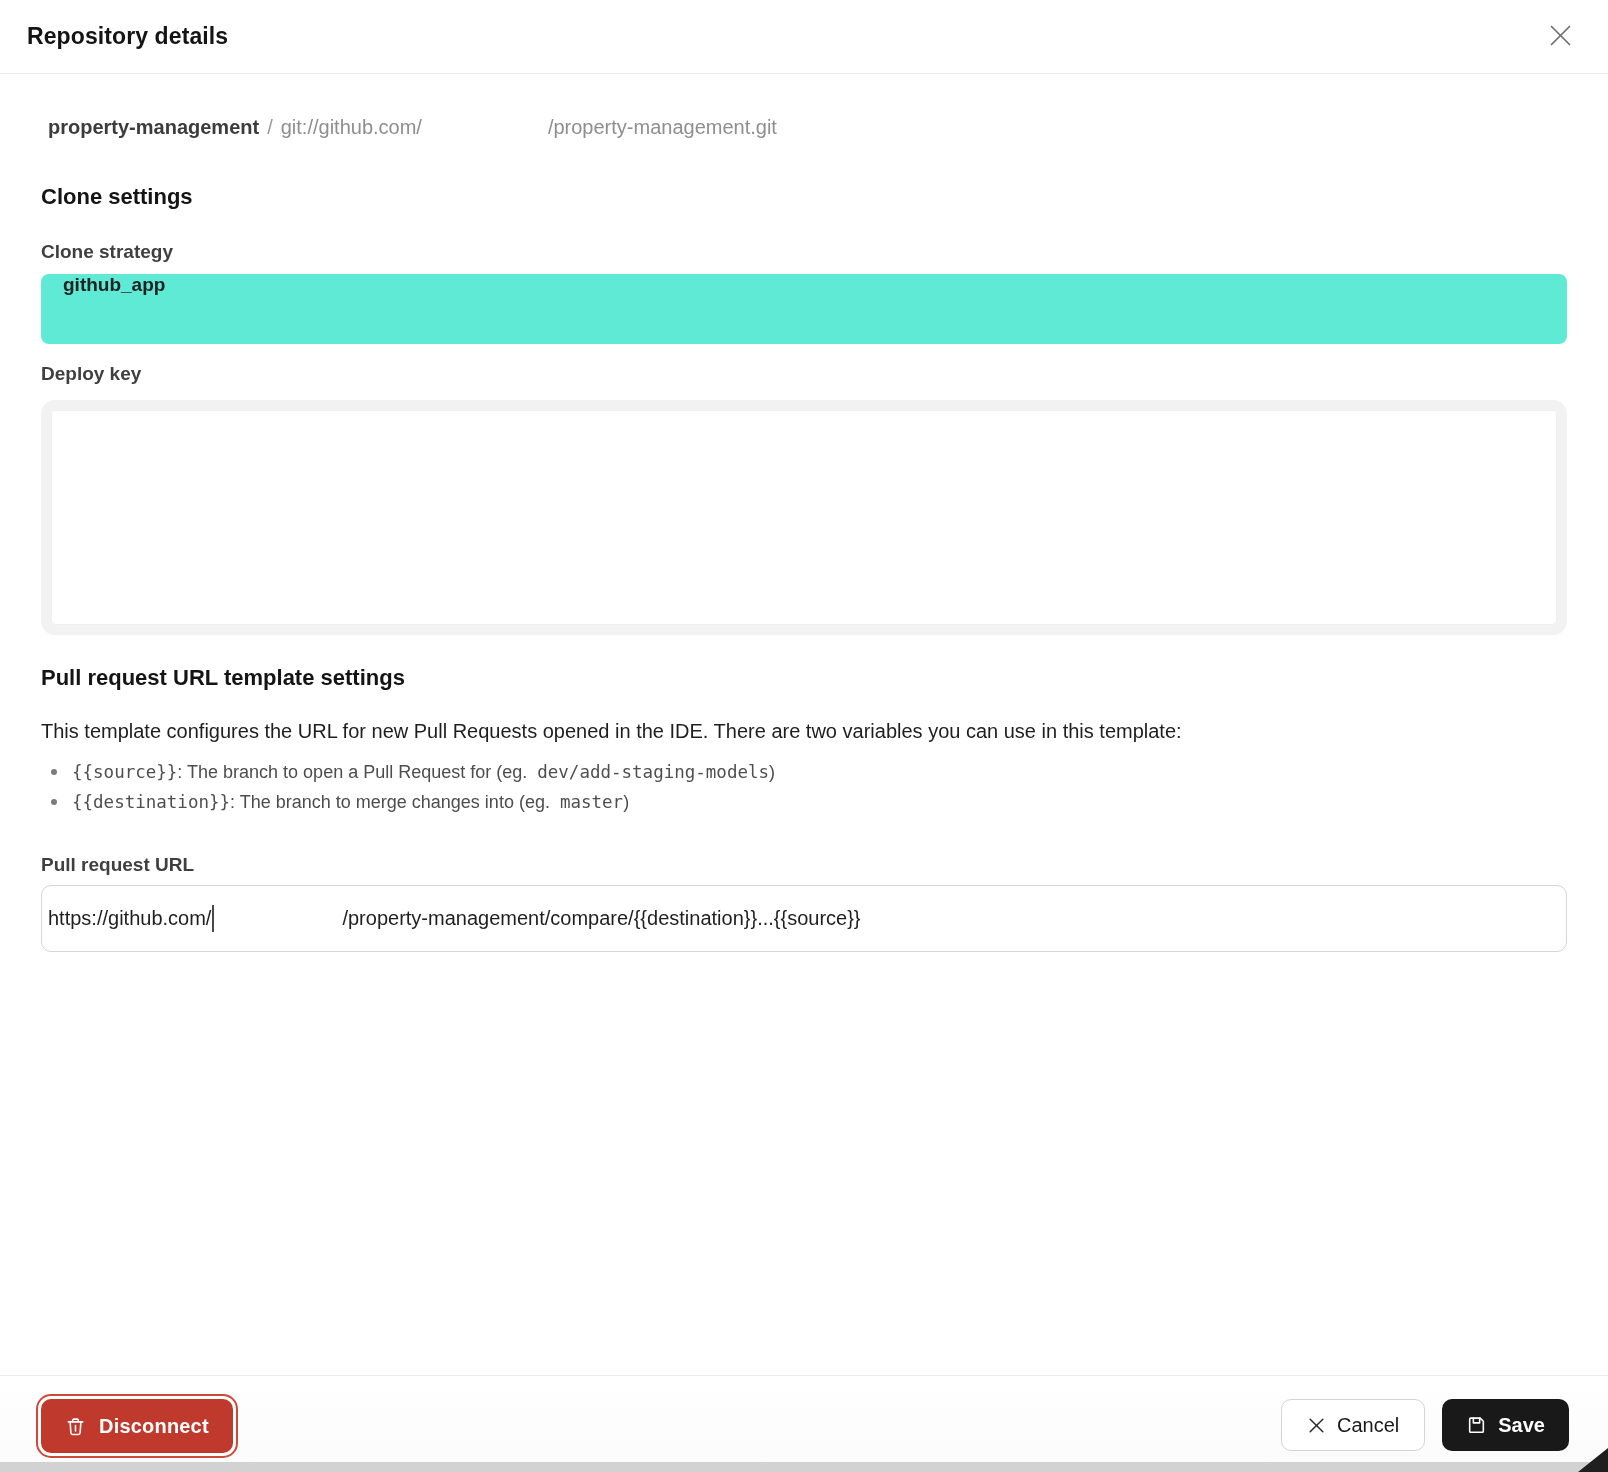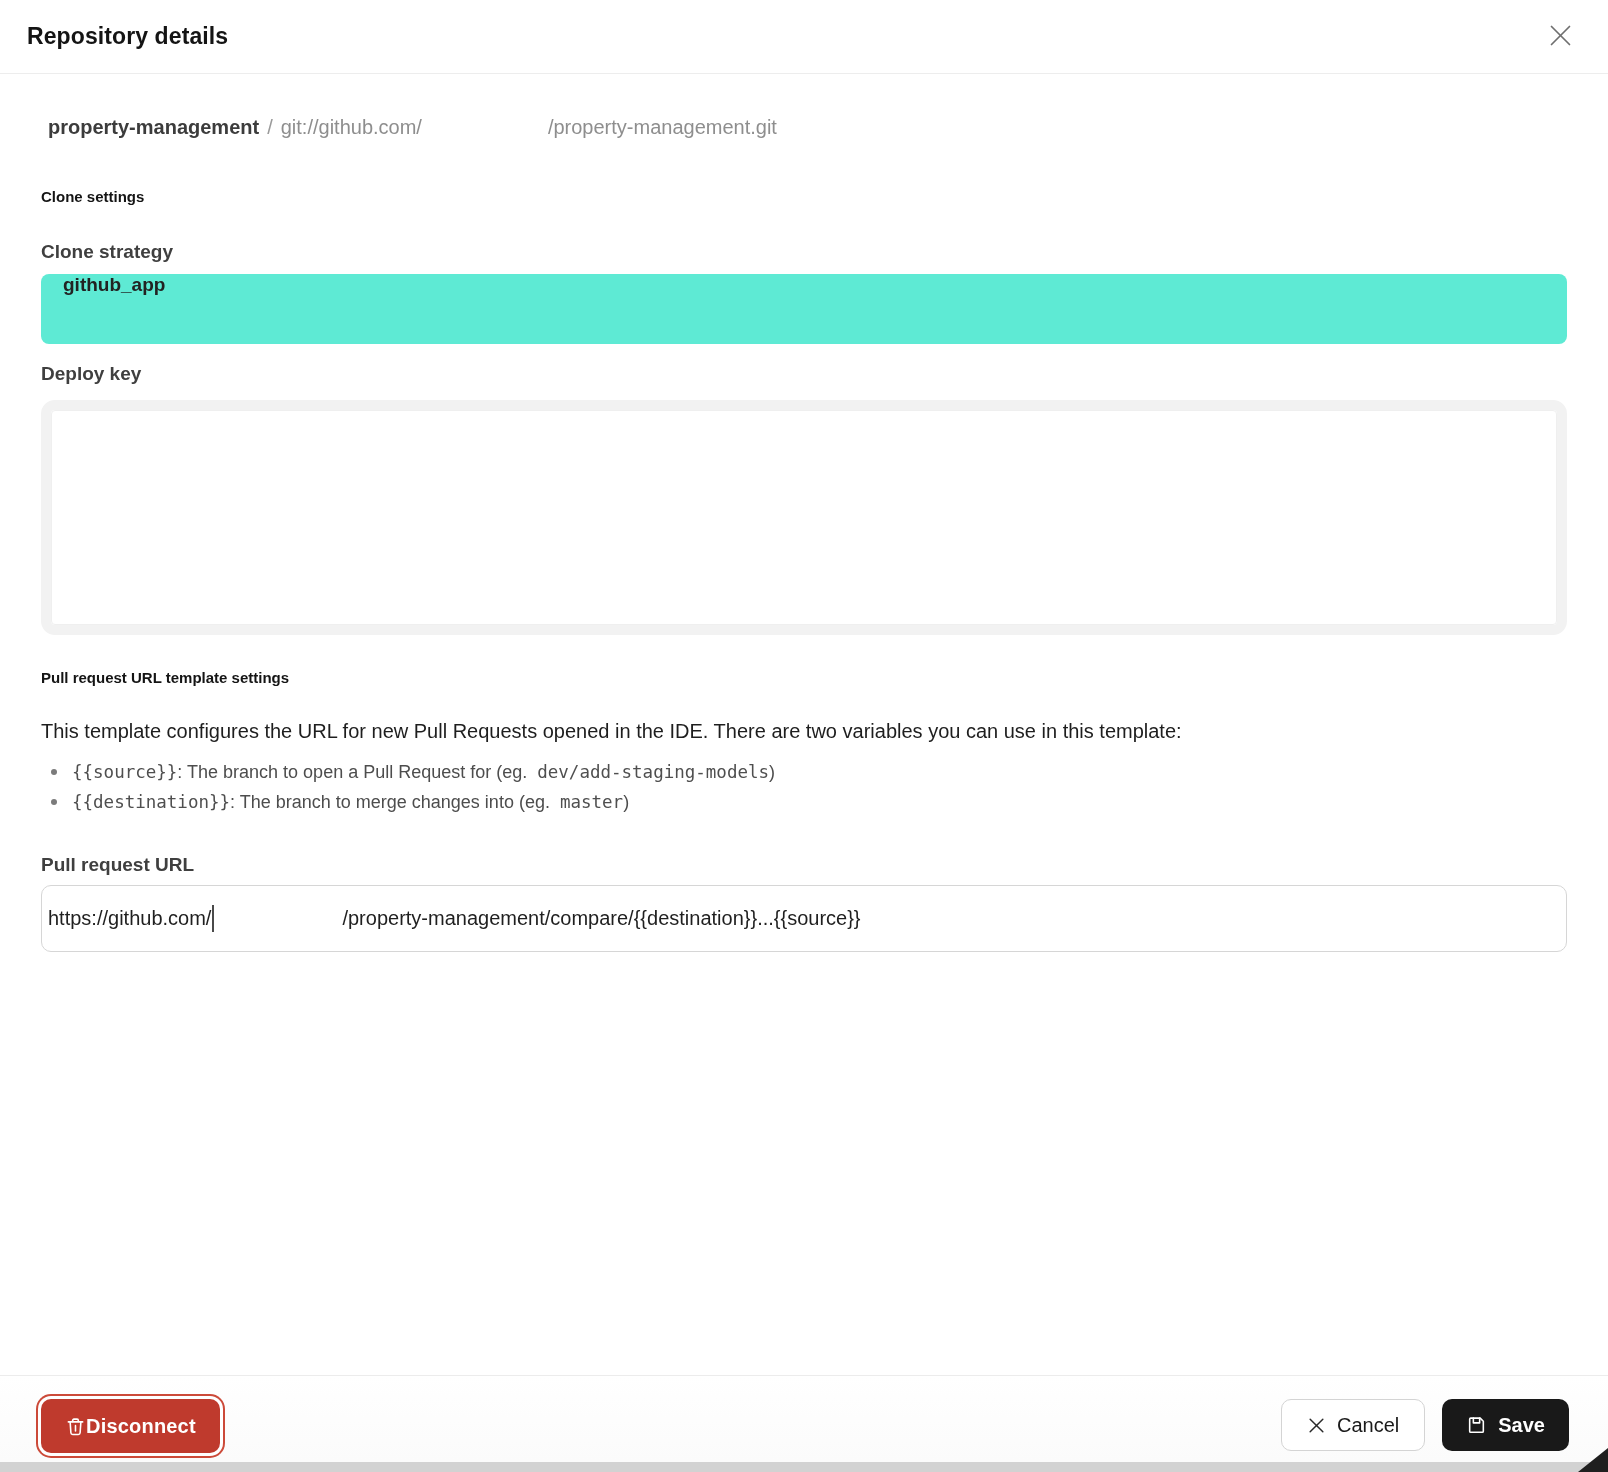--- a/index.html
+++ b/index.html
@@ -50,21 +50,21 @@
     line-height: 26px;
     white-space: nowrap;
   }
   .bc-name { color: #3c3c3c; font-weight: 700; }
   .bc-sep  { color: #9a9a9a; margin: 0 8px; font-weight: 400; }
   .bc-url  { color: #8e8e8e; font-weight: 400; }
   .redacted { display: inline-block; width: 126px; }
 
   h2.section-heading {
     margin-top: 42px;
-    font-size: 15px;
+    font-size: 22px;
     line-height: 30px;
     font-weight: 700;
     color: #141414;
   }
   h2.pr-heading { margin-top: 28px; }
 
   .field-label {
     margin-top: 28px;
     font-size: 19px;
     line-height: 24px;
@@ -181,20 +181,21 @@
   .btn {
     display: inline-flex;
     align-items: center;
     border-radius: 10px;
     font-size: 20px;
   }
   .btn .btn-icon { display: flex; align-items: center; }
   .btn-danger {
     height: 54px;
     padding: 0 24px;
+    gap: 13px;
     background: #bf3a2d;
     color: #ffffff;
     border: none;
     font-weight: 700;
     letter-spacing: 0.2px;
     box-shadow: 0 0 0 3px #ffffff, 0 0 0 5px #cc4a39;
   }
   .footer-right { display: flex; gap: 17px; padding-left: 27px; }
   .btn-secondary {
     height: 52px;

